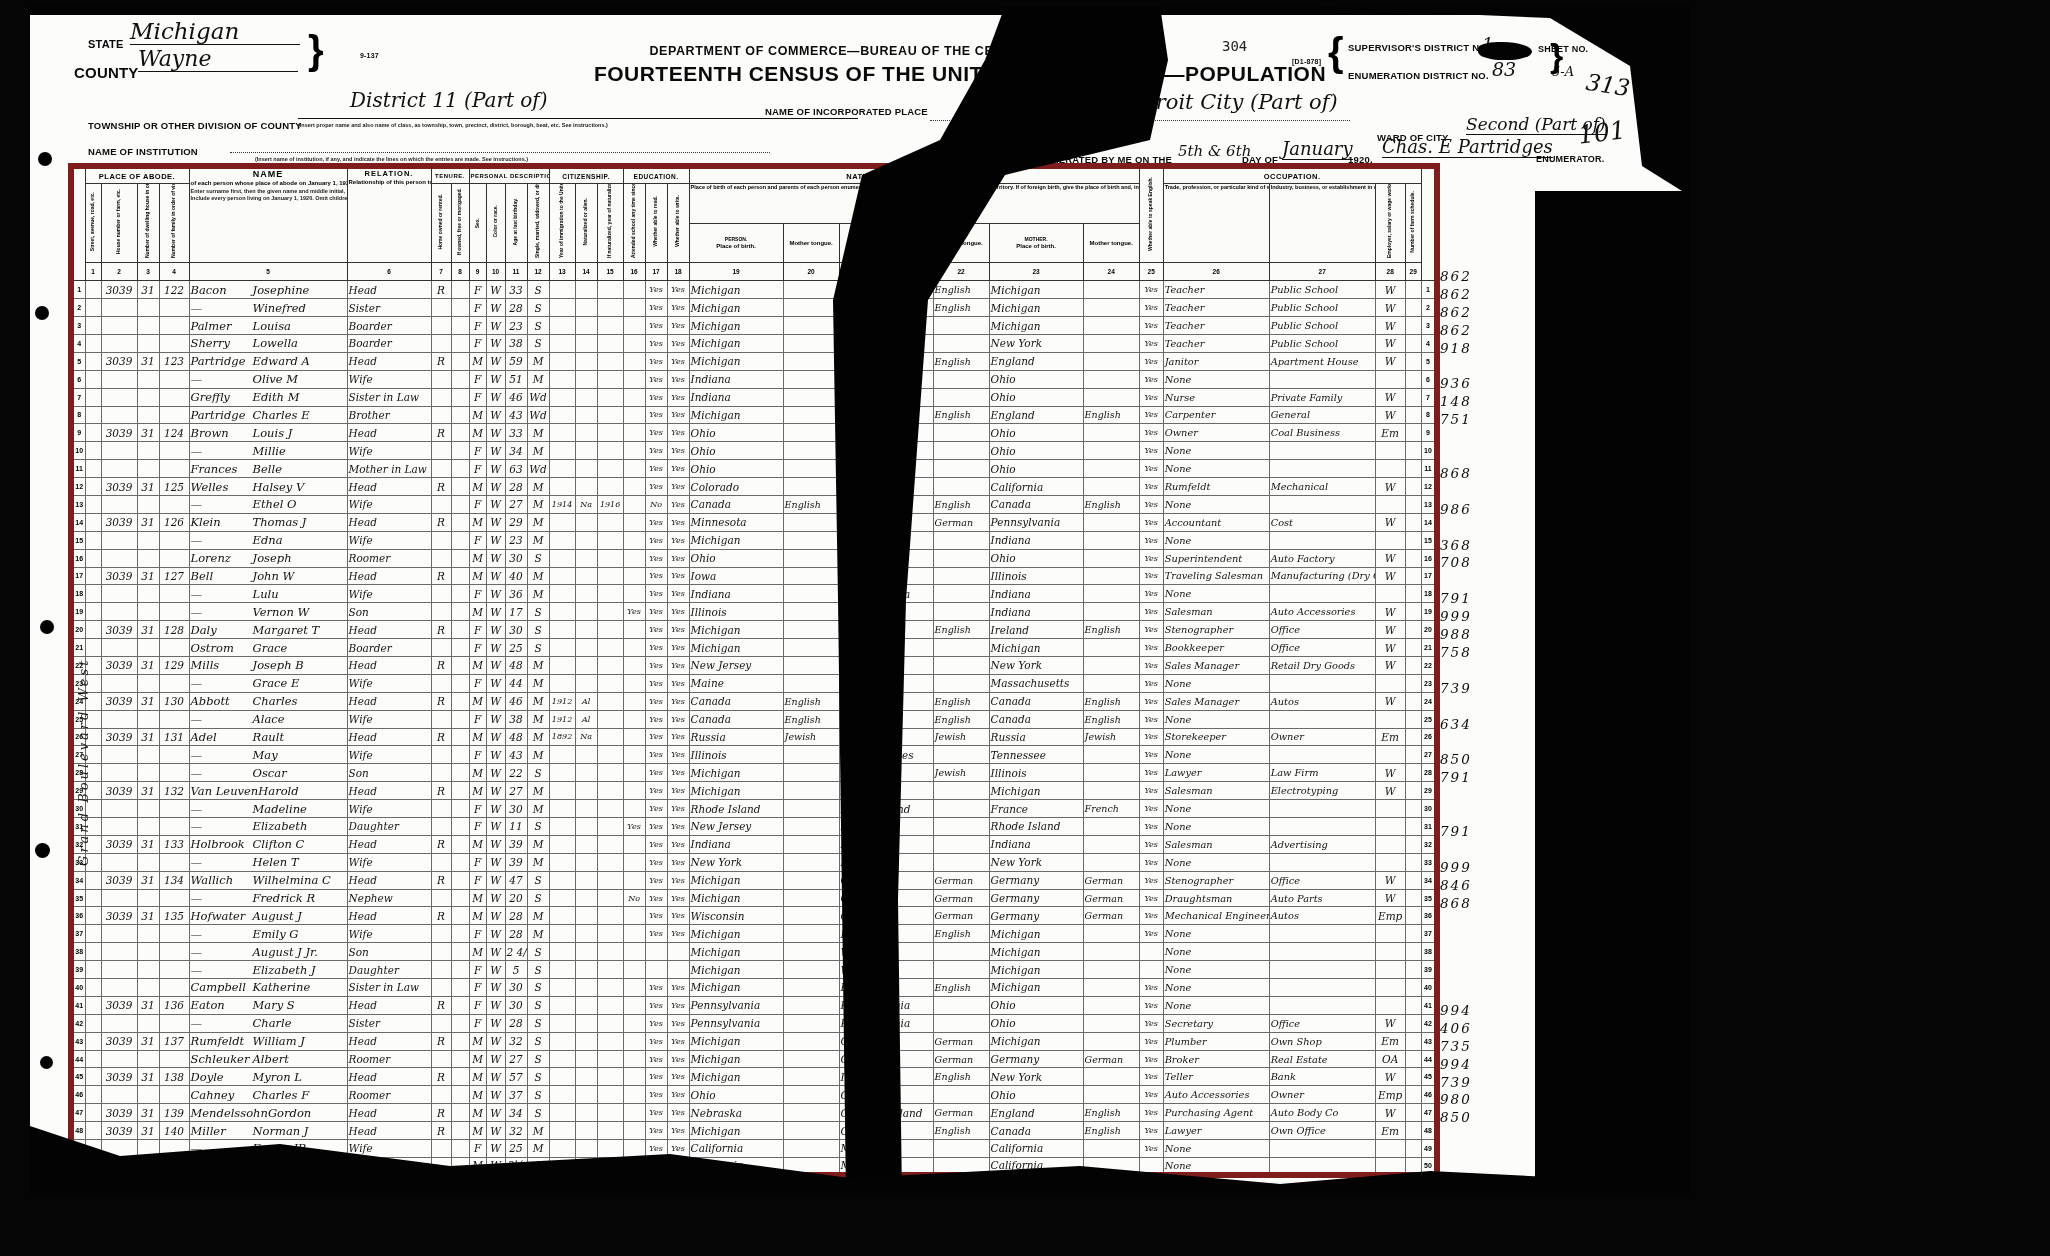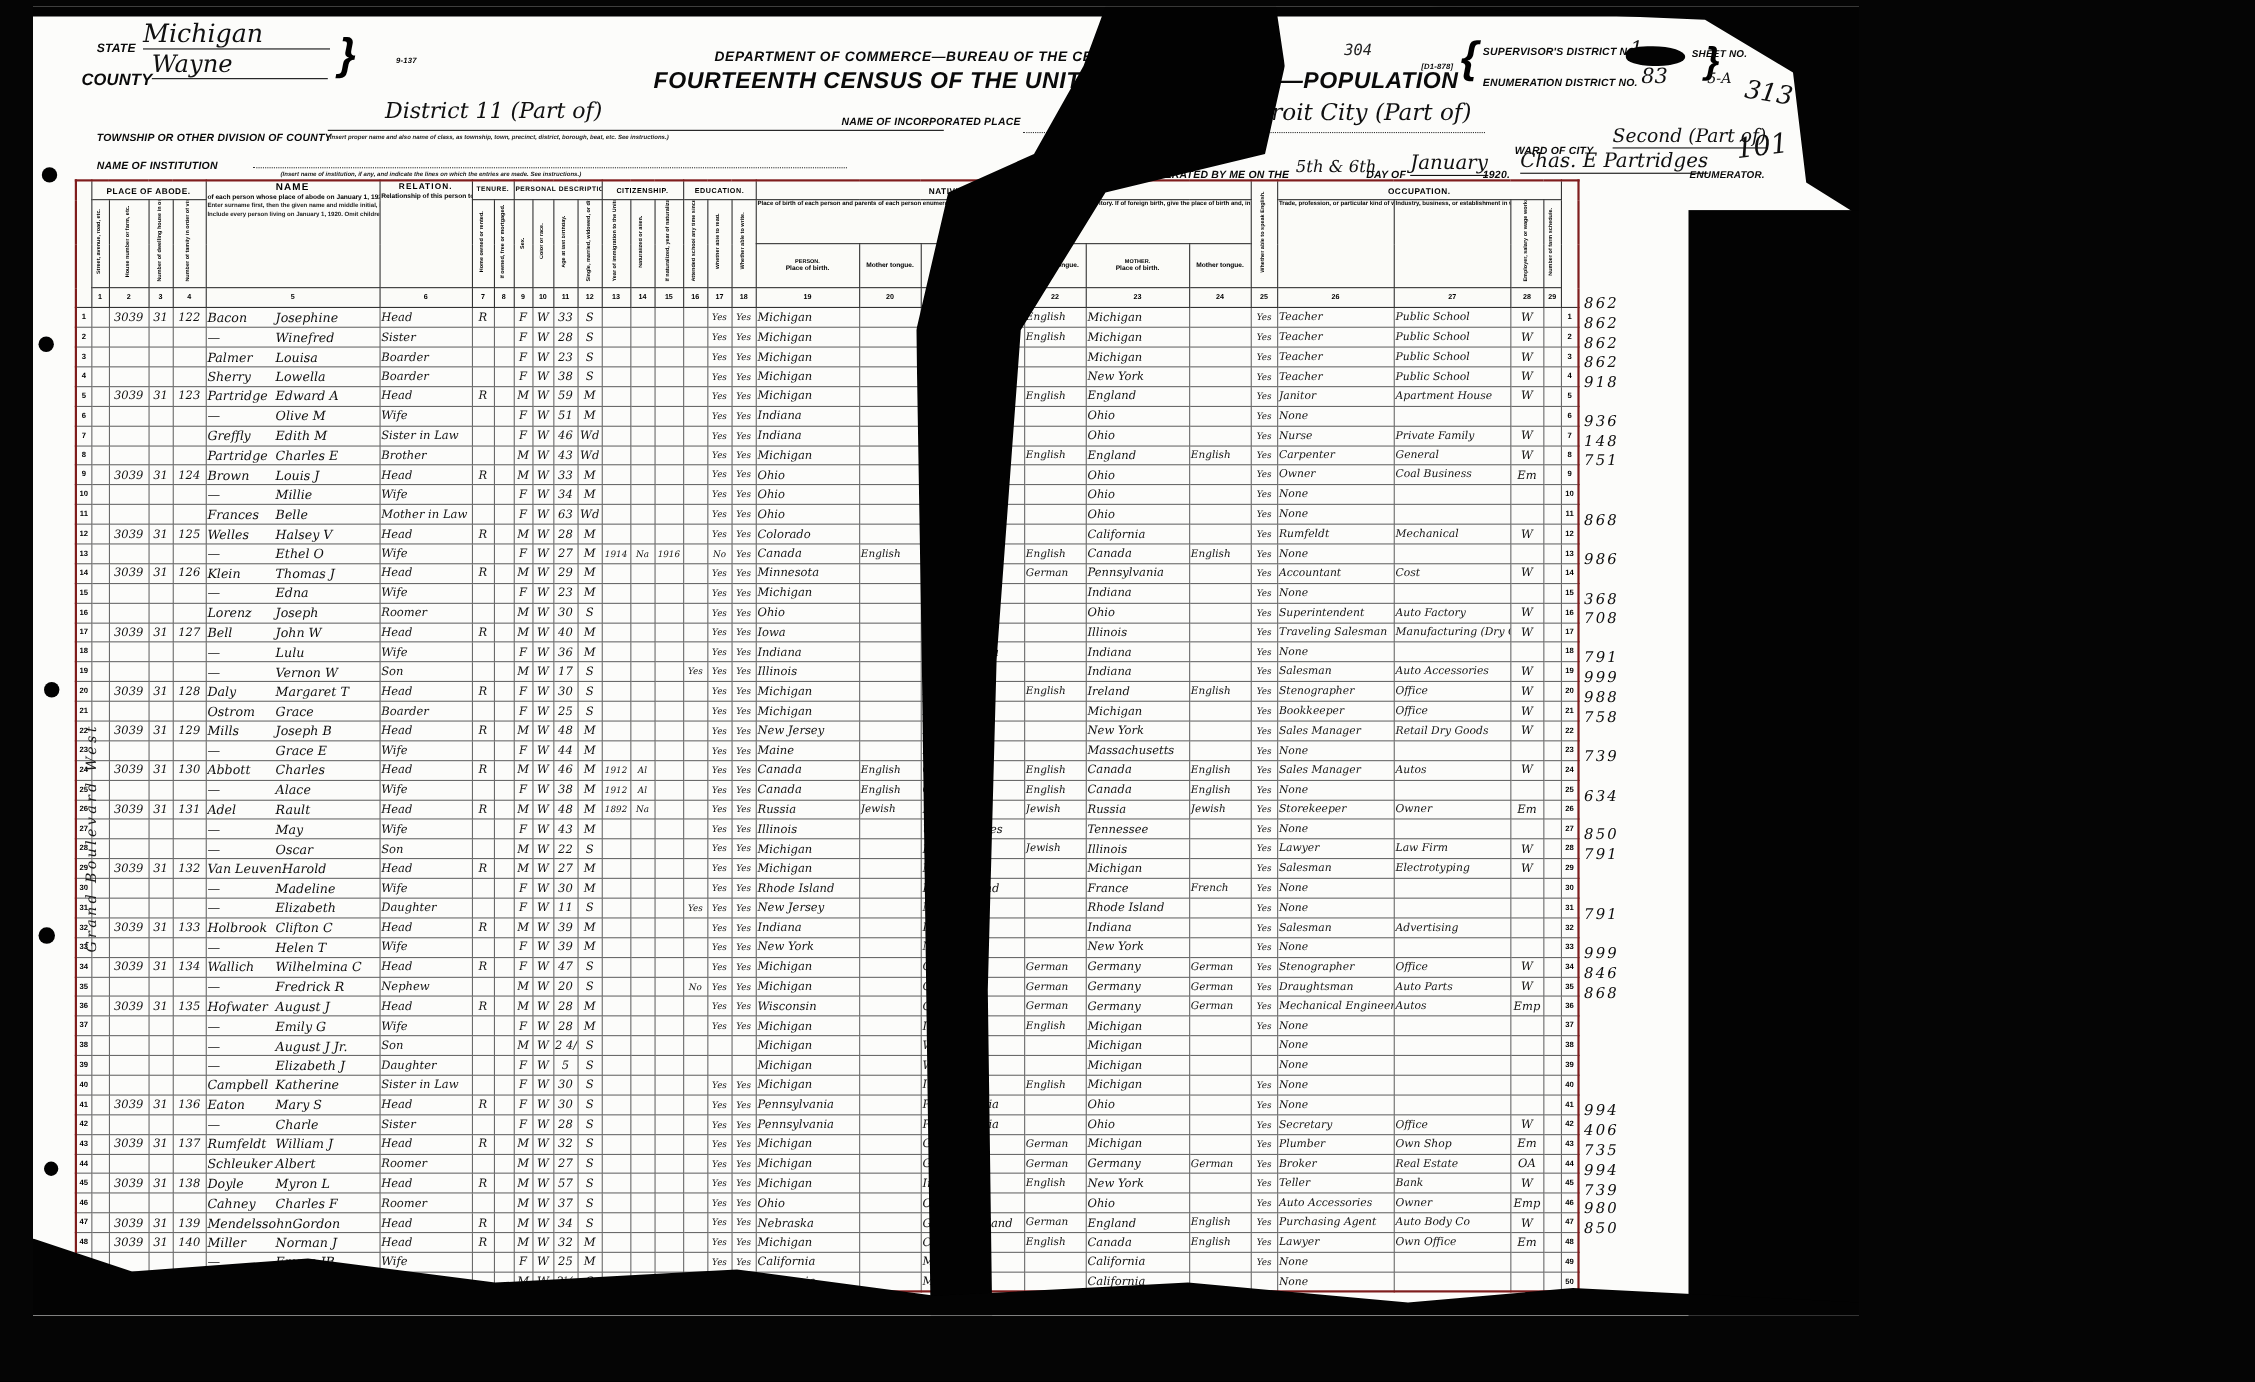--- a/index.html
+++ b/index.html
@@ -1,35 +1,35 @@
 <!DOCTYPE html>
 <html><head>
 <meta charset="utf-8">
 <style>
   html,body{margin:0;padding:0;background:#000;}
   .canvas{position:relative;width:2050px;height:1256px;background:#050505;overflow:hidden;
           font-family:"Liberation Sans",sans-serif;}
   .page{position:absolute;left:30px;top:6px;width:1660px;height:1190px;background:#fcfcfa;}
-  .abs{position:absolute;font-style:italic;}
+  .abs{position:absolute;}
   .plabel{font-family:"Liberation Sans",sans-serif;font-weight:bold;color:#0a0a0a;
           text-transform:uppercase;letter-spacing:.2px;}
   .fine{font-size:5.5px;font-weight:bold;color:#222;letter-spacing:0;}
   .hwrite{font-family:"DejaVu Serif",serif;font-style:italic;color:#101010;white-space:nowrap;}
   .uline{border-bottom:1.5px solid #111;}
   .dotline{border-bottom:1px dotted #333;}
   
   .ink{position:absolute;background:#030303;}
   .dot{position:absolute;background:#020202;border-radius:50%;}
   
   .tablewrap{position:absolute;left:38px;top:157px;}
   table.census{border-collapse:collapse;table-layout:fixed;width:1366px;background:transparent;}
   table.census td,table.census th{border:1px solid #6a6a6a;padding:0 1px;overflow:hidden;
       white-space:nowrap;height:17.9px;box-sizing:border-box;}
   table.census th{border-color:#333;background:#fbfbf8;}
-  table.census{border:2px solid #7f1d1d;}
+  table.census{border:6px solid #7f1d1d;}
   thead th{font-family:"Liberation Sans",sans-serif;color:#000;vertical-align:middle;text-align:center;}
   .grp{font-size:7.5px;font-weight:bold;letter-spacing:.5px;height:16px;}
   .vt{writing-mode:vertical-rl;transform:rotate(180deg);font-size:5px;font-weight:bold;
       line-height:1.15;display:inline-block;max-height:74px;overflow:hidden;}
   .namehead{font-size:6px;font-weight:bold;line-height:1.25;white-space:normal;vertical-align:top;padding-top:2px;}
   .namehead .big{font-size:9px;letter-spacing:1px;}
   .note6{font-size:5.5px;font-weight:bold;white-space:normal;line-height:1.2;vertical-align:top;}
   .pfm{font-size:5px;font-weight:bold;}
   .pob-h{font-size:6px;font-weight:bold;white-space:normal;line-height:1.1;}
   .cnum{font-size:6.5px;font-weight:bold;height:13px;}

